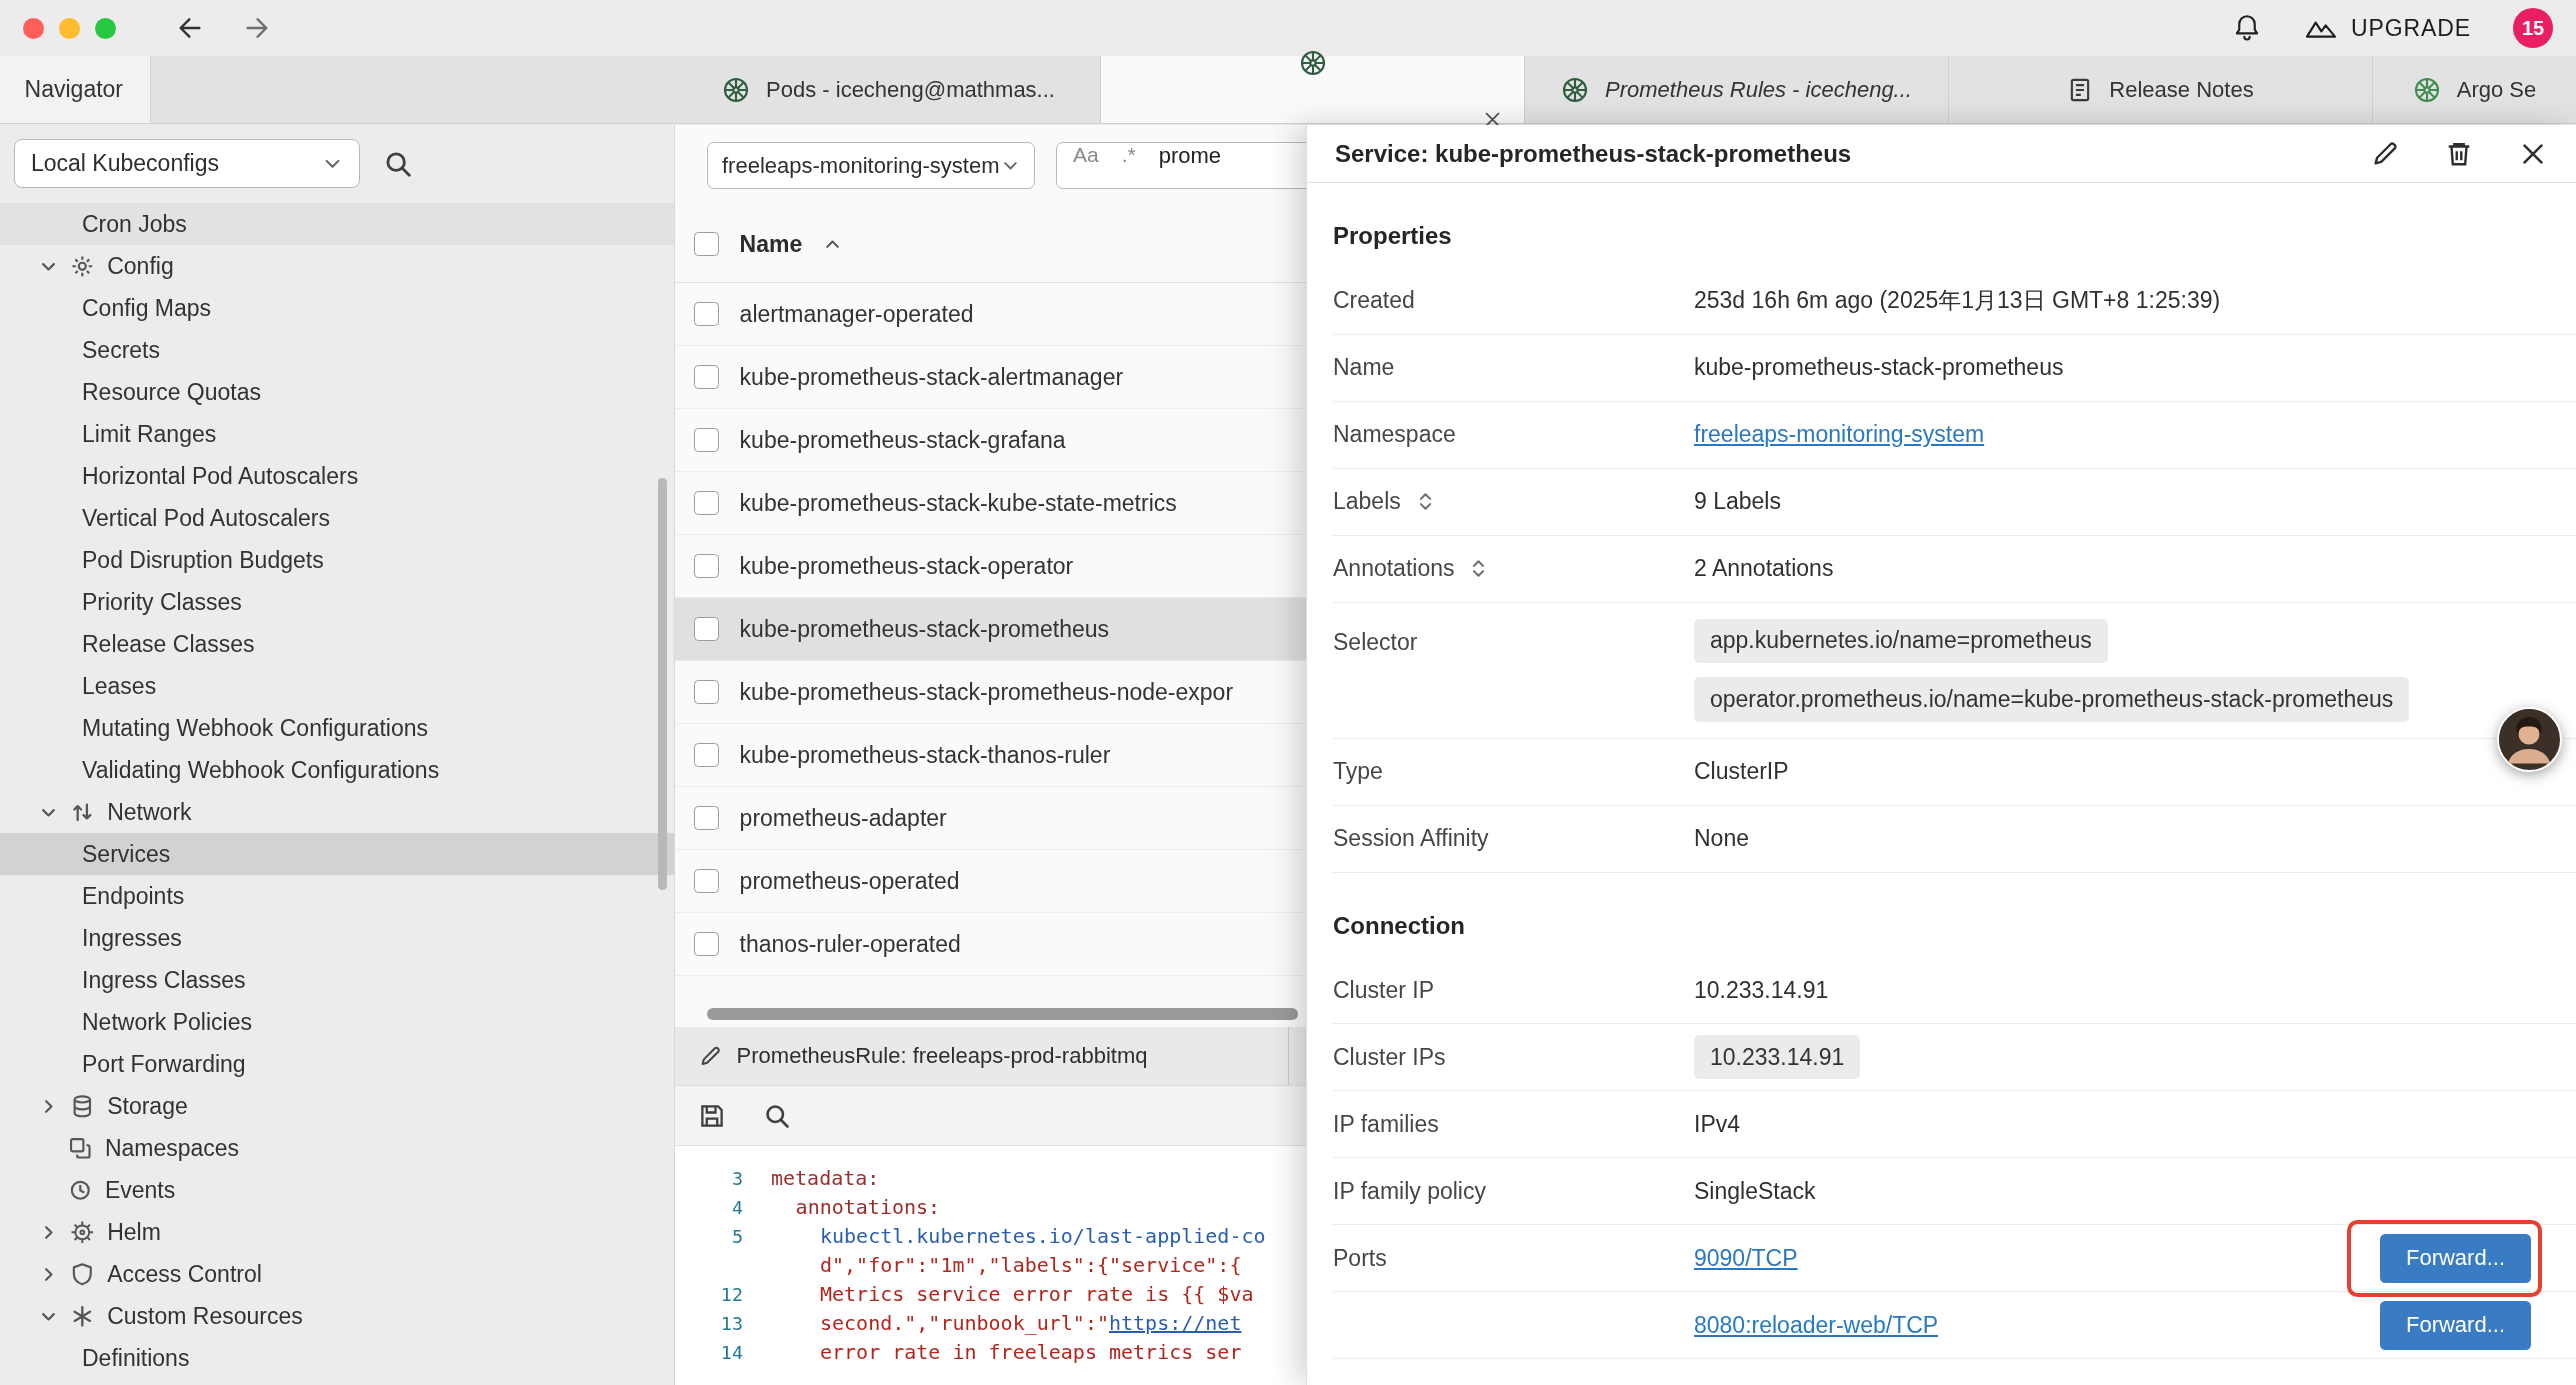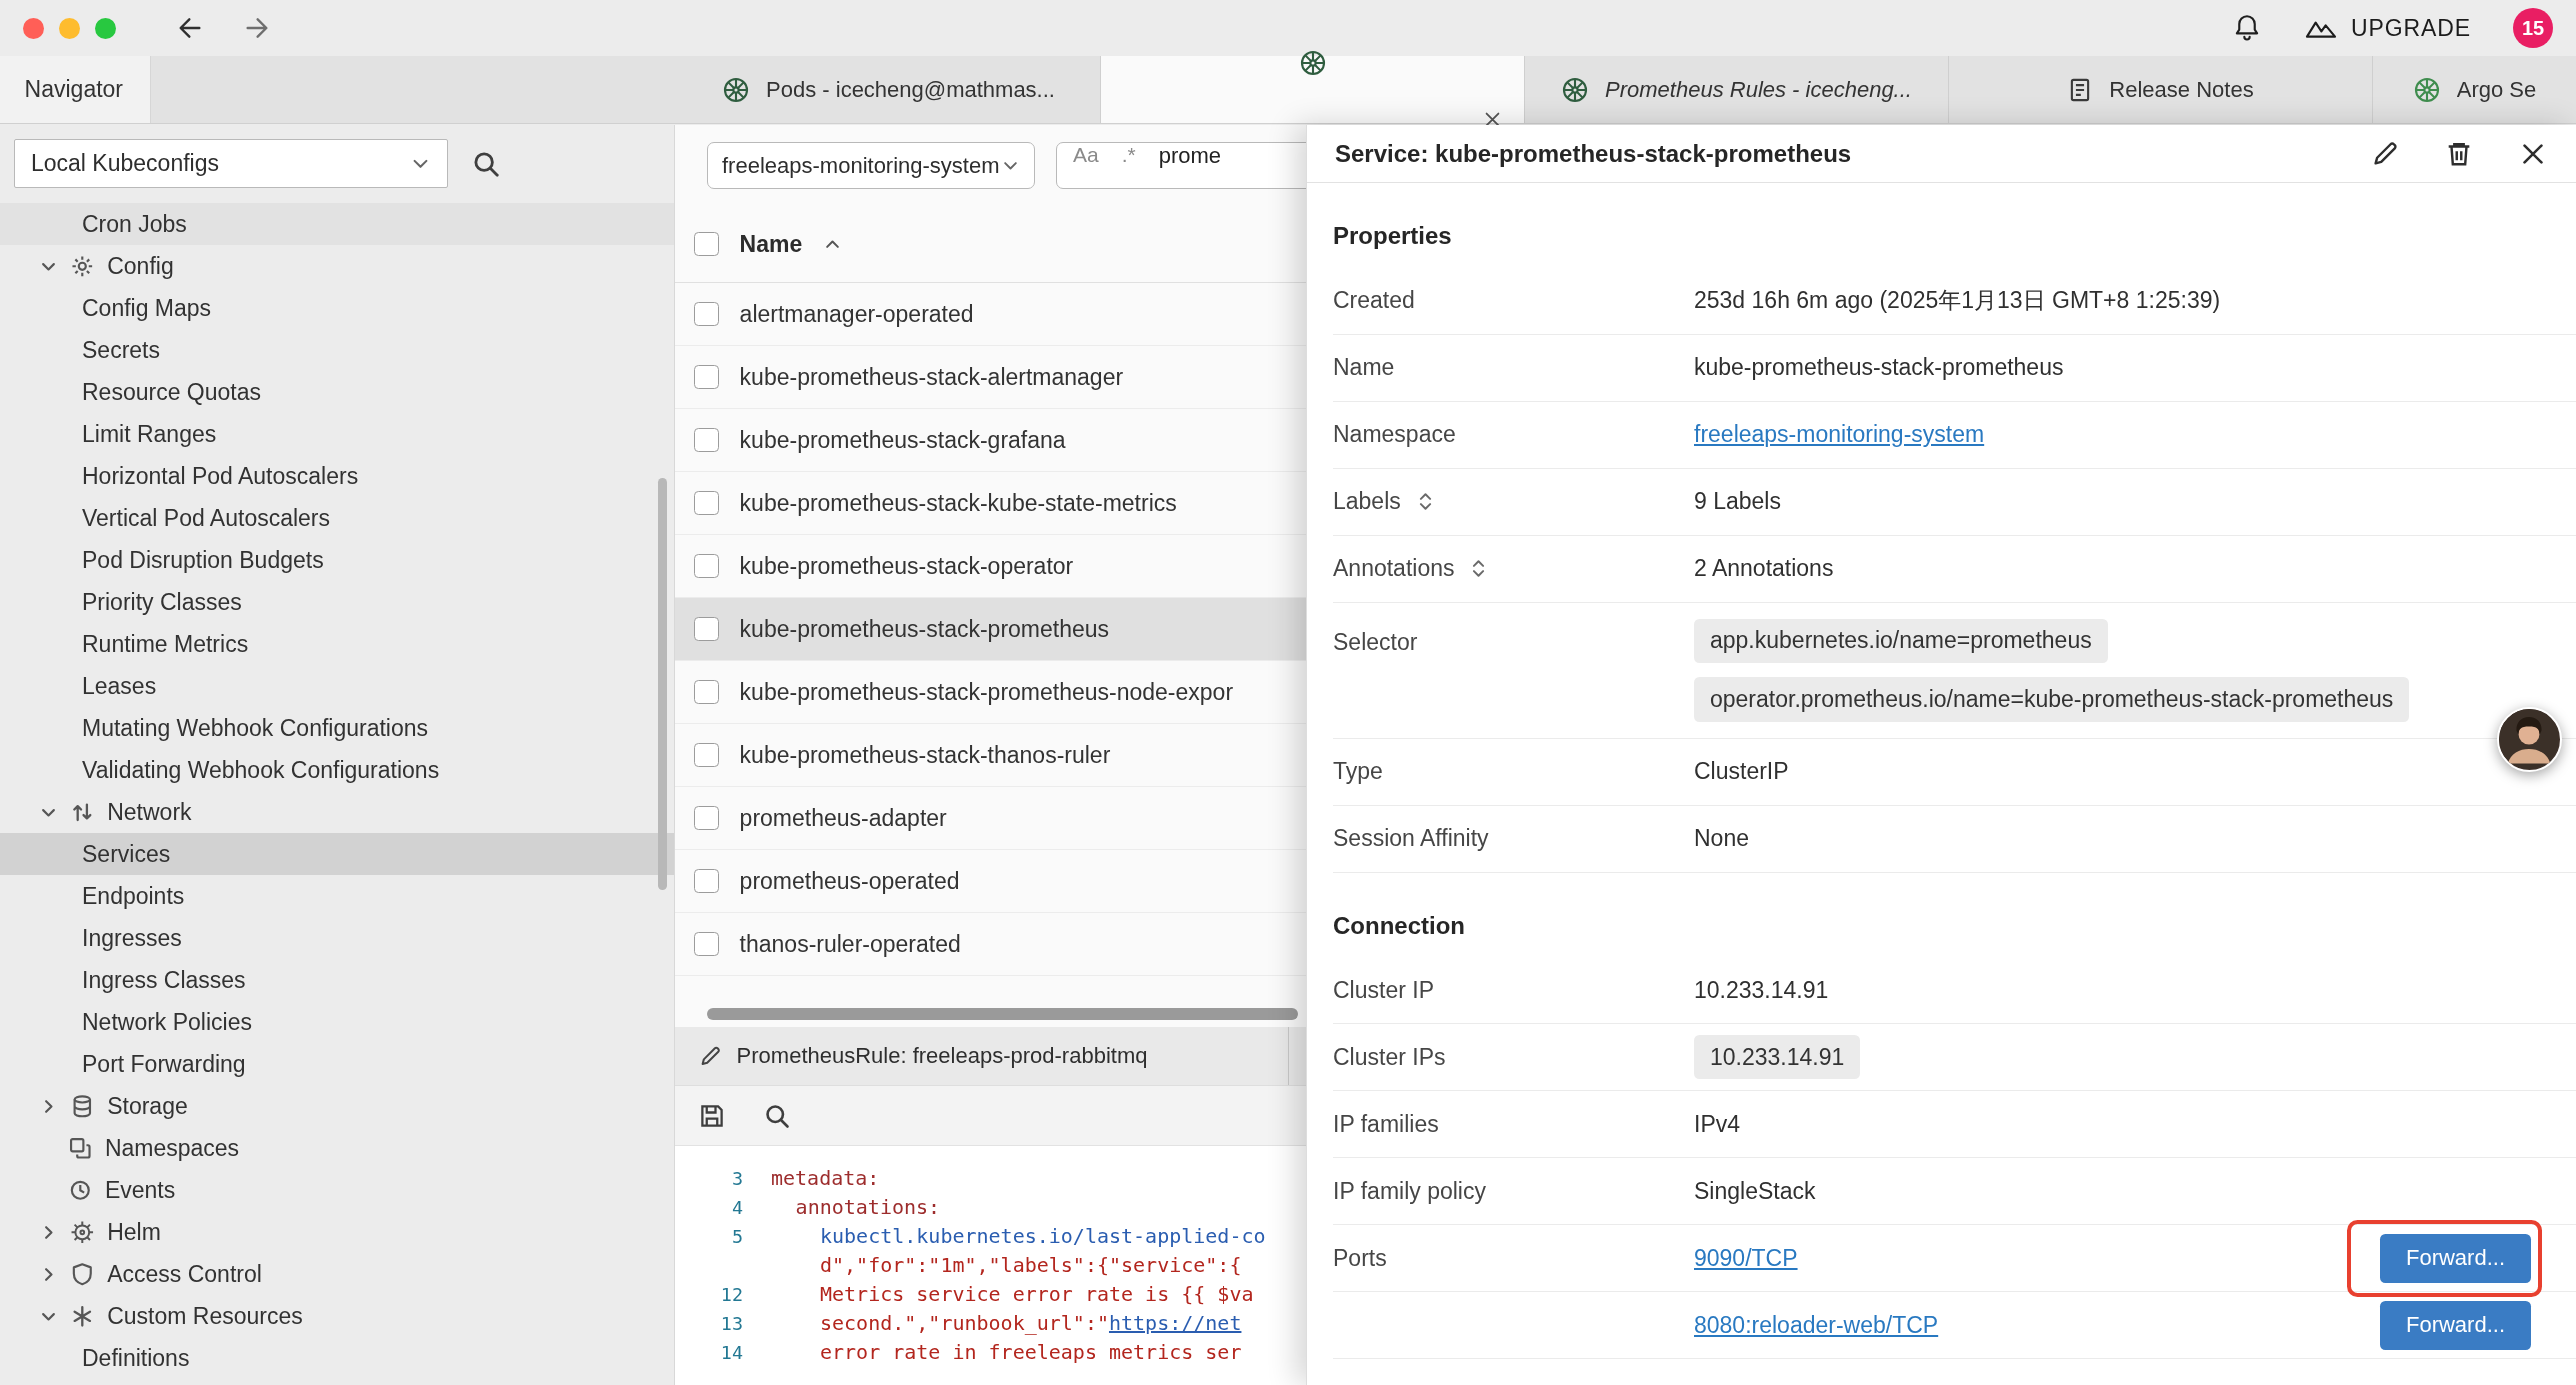--- a/index.html
+++ b/index.html
@@ -37,21 +37,21 @@
   .ticn { flex:none; }
   .ticn.k8s { color:#2f5d3f; } .ticn.doc { color:#3a3a3a; } .ticn.argo { color:#3f8d4e; }
   .tab .close { margin-left:auto; color:#555; flex:none; }
 
   
   .content { position:absolute; top:125px; left:0; right:0; bottom:0; display:flex; }
 
   
   .sidebar { width:675px; flex:none; background:#ececec; border-right:0.9px solid #d8d8d8; position:relative; }
   .sb-search { display:flex; align-items:center; gap:23px; padding:14px 0 0 14px; }
-  .kubeconfig-select { width:434px; height:49px; background:#fff; border:0.9px solid #b9b9b9; border-radius:2px;
+  .kubeconfig-select { width:346px; height:49px; background:#fff; border:0.9px solid #b9b9b9; border-radius:8px;
     display:flex; align-items:center; padding:0 16px; color:#2e2e2e; }
   .kubeconfig-select .chev { margin-left:auto; color:#666; }
   .sb-mag { color:#3f3f3f; }
   .tree { margin-top:15px; }
   .ti { height:42px; display:flex; align-items:center; color:#323232; white-space:nowrap; }
   .ti.group { padding-left:39px; gap:12.3px; }
   .ti.topleaf { padding-left:68px; gap:12.3px; }
   .ti.child { padding-left:82px; }
   .ti.selected { background:#d2d2d2; }
   .ti.hl { background:#e2e2e2; }
@@ -302,21 +302,21 @@
         <div class="ti child">
             <span>Vertical Pod Autoscalers</span>
           </div>
         <div class="ti child">
             <span>Pod Disruption Budgets</span>
           </div>
         <div class="ti child">
             <span>Priority Classes</span>
           </div>
         <div class="ti child">
-            <span>Runtime Metrics</span>
+            <span>Release Classes</span>
           </div>
         <div class="ti child">
             <span>Leases</span>
           </div>
         <div class="ti child">
             <span>Mutating Webhook Configurations</span>
           </div>
         <div class="ti child">
             <span>Validating Webhook Configurations</span>
           </div>

